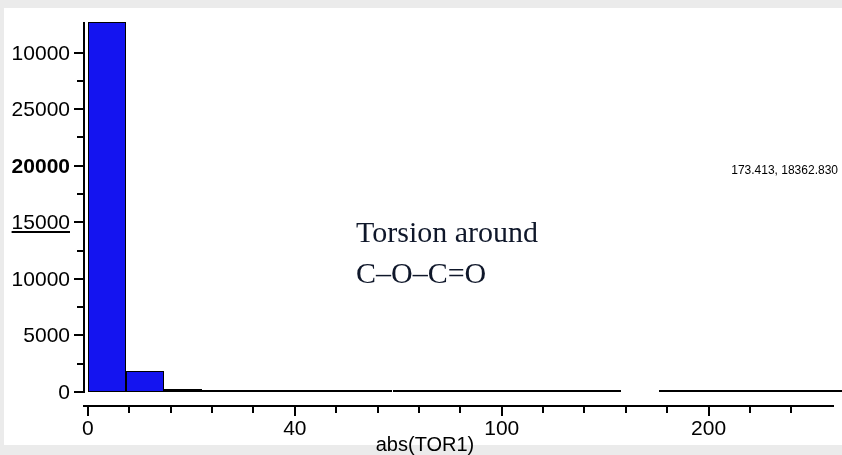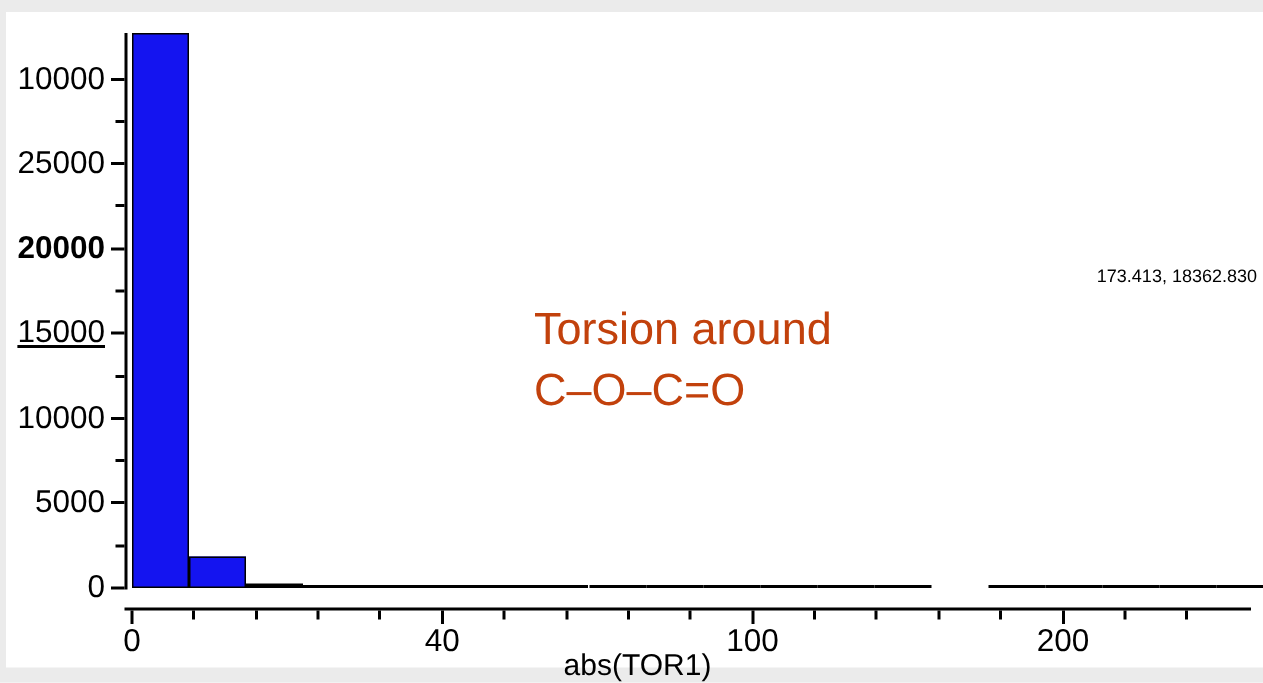--- a/index.html
+++ b/index.html
@@ -93,31 +93,31 @@
     border:1px solid #000;
     box-sizing:border-box;
   }
   .bar.flat{
     border:none;
     background:#000;
   }
   
   #annotation{
     position:absolute;
-    left:352px;top:192px;
-    color:#c2410c;
+    left:352px;top:204px;
+    color:#0f172a;
     font-size:30px;
     line-height:1.35;
-    font-family:Liberation Sans, sans-serif;
+    font-family:Liberation Serif, serif;
     white-space:pre;
   }
   #annotation .l2{display:block;}
   #coord-readout{
     position:absolute;
-    right:4px;top:169px;
+    right:4px;top:155px;
     font-size:12px;
     color:#000;
     font-family:"Liberation Sans", sans-serif;
     text-align:right;
   }
 </style>
 </head>
 <body>
 
 <div id="app">

